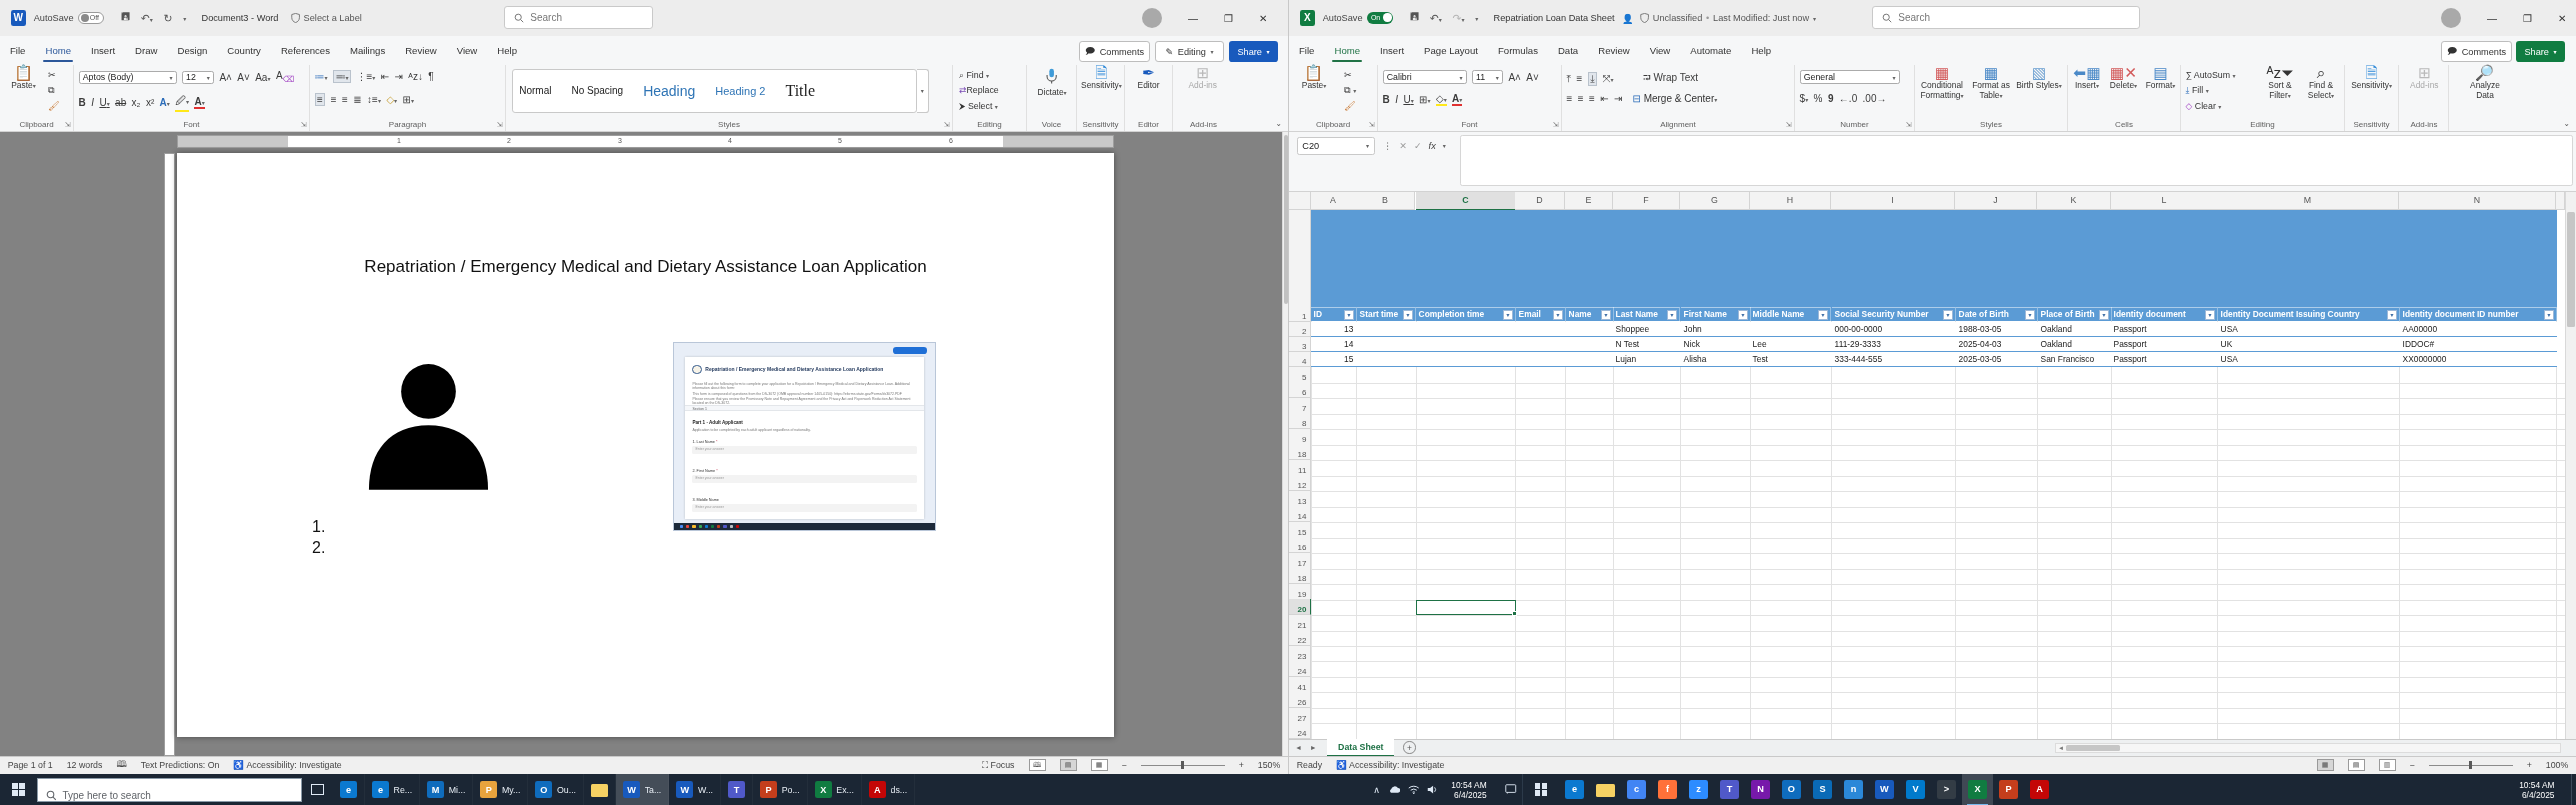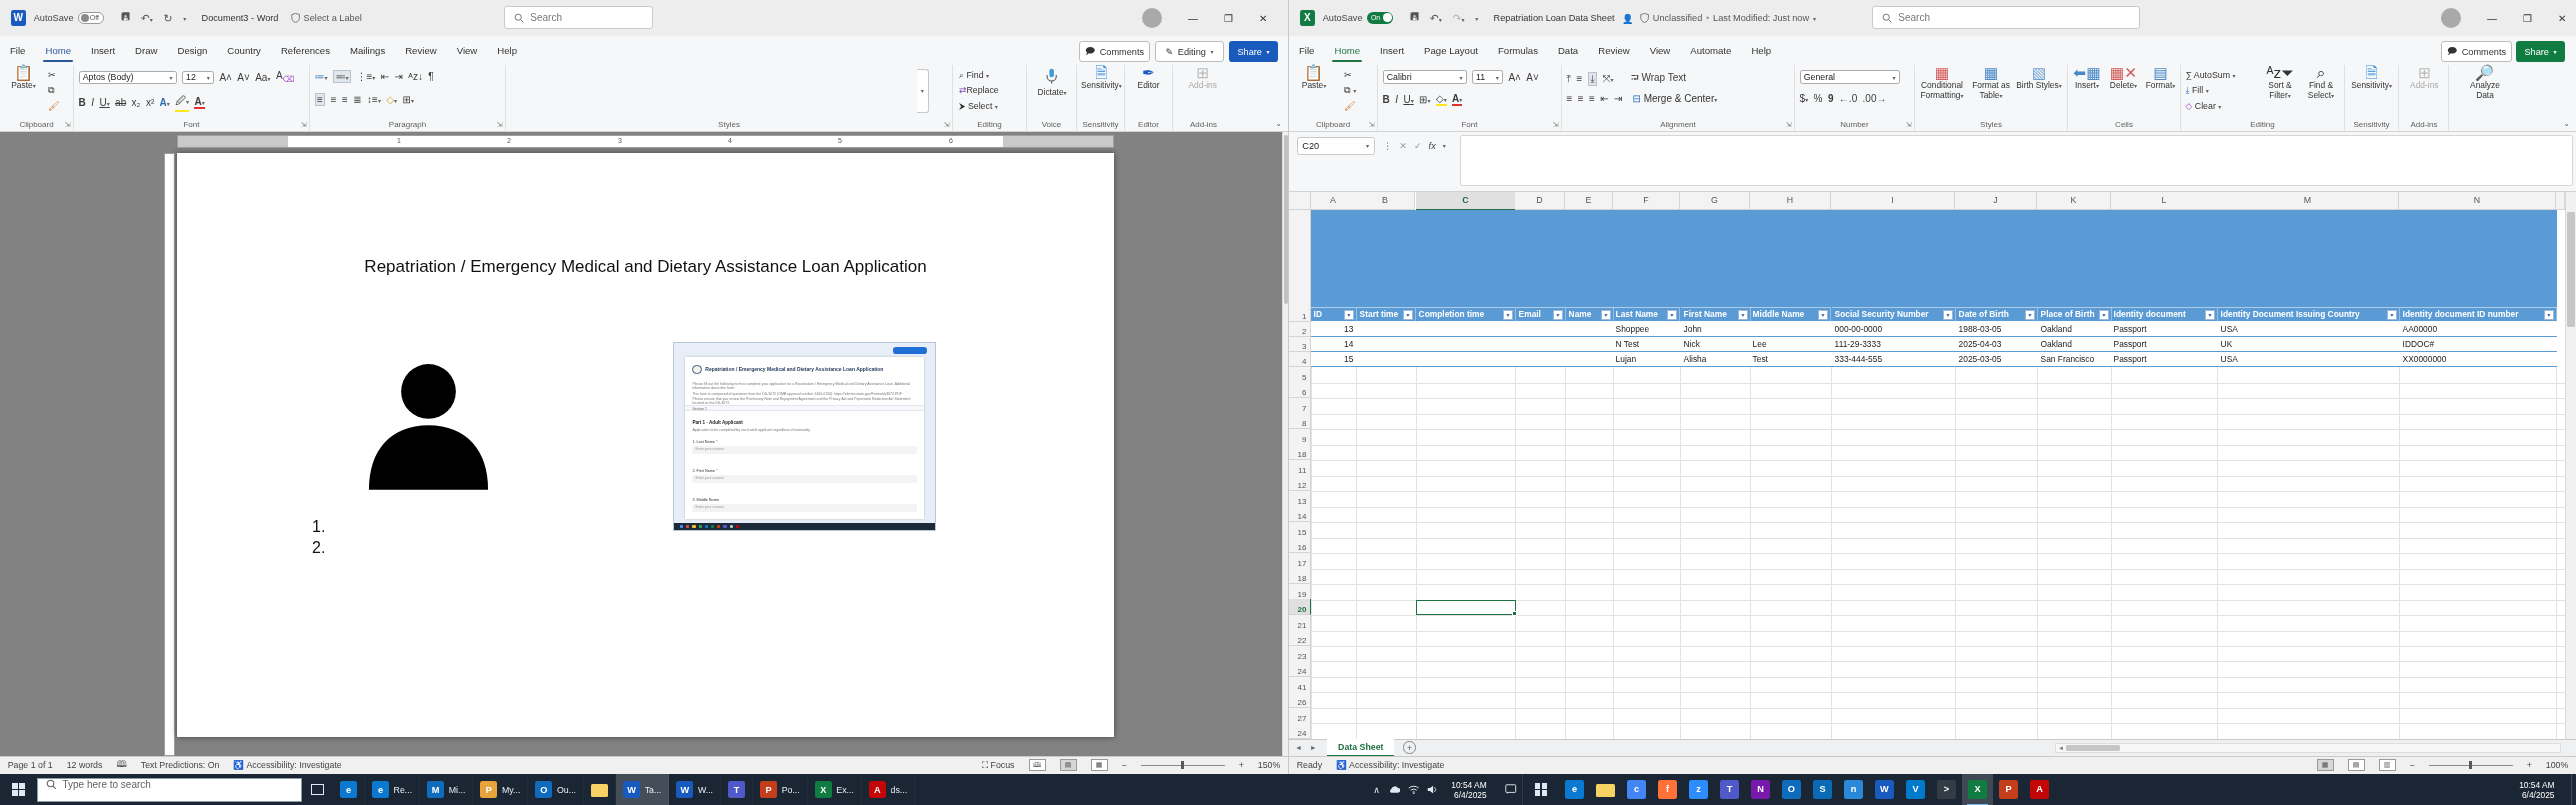--- a/index.html
+++ b/index.html
@@ -115,21 +115,21 @@
   .sheettab{margin-left:10.7px;background:#fff;height:17px;display:flex;align-items:center;padding:0 10.7px;border-bottom:1.5px solid #1e7145;color:#1e7145;font-weight:bold}
   .addsheet{margin-left:9.2px;width:12.3px;height:12.3px;border-radius:50%;border:0.8px solid #8b8b8b;display:flex;align-items:center;justify-content:center;font-size:8.4px;color:#555}
   .hscroll{position:absolute;right:15.3px;width:506px;height:9.2px;top:3.8px;background:#f6f6f6;border:0.8px solid #dcdcdc}
   .hthumb{position:absolute;left:10.7px;top:0.8px;width:54px;height:6.1px;background:#c6c6c6;border-radius:1.5px}
   .hsarr{position:absolute;top:0;font-size:6.1px;color:#777;line-height:8.4px}
   
   #taskbar{position:absolute;left:0;top:774px;width:2576px;height:31px;background:#1b2634;display:flex;align-items:center;color:#e8eef5}
   .startbtn{width:37px;height:31px;display:flex;align-items:center;justify-content:center}
   .winlogo{width:12.3px;height:12.3px;display:grid;grid-template-columns:5.4px 5.4px;grid-template-rows:5.4px 5.4px;gap:1.5px}
   .winlogo span{background:#dfe9f5}
-  .tsearch{width:265px;height:24px;background:#fff;border:0.8px solid #8a9aa8;display:flex;align-items:flex-start;gap:6.1px;color:#5f6368;font-size:10px;padding:0 7.7px}
+  .tsearch{width:265px;height:24px;background:#fff;border:0.8px solid #8a9aa8;display:flex;align-items:flex-end;gap:6.1px;color:#5f6368;font-size:10px;padding:0 7.7px}
   .taskview{width:31px;height:31px;display:flex;align-items:center;justify-content:center}
   .tvico{width:12.3px;height:10.7px;border:1.2px solid #dfe9f5;position:relative}
   .tbapp{height:31px;display:flex;align-items:center;gap:4.6px;padding:0 7px;max-width:74px;border-right:0.8px solid rgba(255,255,255,.04)}
   .tbapp.active{background:rgba(255,255,255,.18)}
   .tbapp .lab{font-size:8.8px;color:#e8eef5;overflow:hidden;white-space:nowrap;text-overflow:ellipsis;max-width:40px}
   .appsq{width:17px;height:17px;border-radius:2.3px;color:#fff;font-size:9.2px;font-weight:bold;display:flex;align-items:center;justify-content:center;flex:none}
   .tray{display:flex;align-items:center;gap:7.7px;font-size:9.2px;color:#dfe9f5;margin-left:auto}
   .clock{text-align:right;font-size:8.4px;line-height:10px;color:#fff;padding:0 6.1px}
   .traybtn{width:21.5px;height:31px;display:flex;align-items:center;justify-content:center}
   .tbicon{width:18.4px;height:18.4px;border-radius:2.3px;color:#fff;font-size:9.2px;font-weight:bold;display:flex;align-items:center;justify-content:center}
@@ -267,20 +267,27 @@
           <span class="ric">≡</span>
           <span class="ric">≣</span>
           <span class="ric">↕≡<span class="chev">▾</span></span>
           <span class="ric" style="color:#c9a23a">◇<span class="chev">▾</span></span>
           <span class="ric">⊞<span class="chev">▾</span></span>
         </div>
         <div class="glabel">Paragraph</div>
         <div class="launch">⇲</div>
       </div>
       <div class="rgroup" style="left:506px;width:447px">
+        <div class="stylegal" style="left:6.1px;right:35px" id="style-gallery">
+            <span class="stylechip st0">Normal</span>
+            <span class="stylechip st1">No Spacing</span>
+            <span class="stylechip st2">Heading</span>
+            <span class="stylechip st3">Heading 2</span>
+            <span class="stylechip st4">Title</span>
+          </div>
         <div class="galscroll" style="right:23px">▾</div>
         <div class="glabel">Styles</div>
         <div class="launch">⇲</div>
       </div>
       <div class="rgroup" style="left:953px;width:74px">
         <div class="stack3" style="left:6.1px">
           <span>⌕ <span>Find</span> <span class="chev">▾</span></span><br>
           <span style="color:#7a4bb5">⇄</span><span>Replace</span><br>
           <span>⮞ <span>Select</span> <span class="chev">▾</span></span>
         </div>
@@ -500,21 +507,21 @@
         </div>
         <div class="glabel">Font</div>
         <div class="launch">⇲</div>
       </div>
       <div class="rgroup" style="left:273px;width:233px">
         <div class="rrow r1">
           <span class="ric">⤒</span>
           <span class="ric">≡</span>
           <span class="ric" style="background:#e1e6ec;border:0.8px solid #b9c2cc;padding:0 1.5px">⤓</span>
           <span class="ric">⤧<span class="chev">▾</span></span>
-          <span class="ric" style="margin-left:12px">⮒ <span>Wrap Text</span></span>
+          <span class="ric" style="margin-left:24px">⮒ <span>Wrap Text</span></span>
         </div>
         <div class="rrow r2">
           <span class="ric">≡</span>
           <span class="ric">≡</span>
           <span class="ric">≡</span>
           <span class="ric">⇤</span>
           <span class="ric">⇥</span>
           <span class="ric" style="margin-left:4.6px;color:#2b6cb8">⊟ <span style="color:#333">Merge &amp; Center</span><span class="chev">▾</span></span>
         </div>
         <div class="glabel">Alignment</div>

